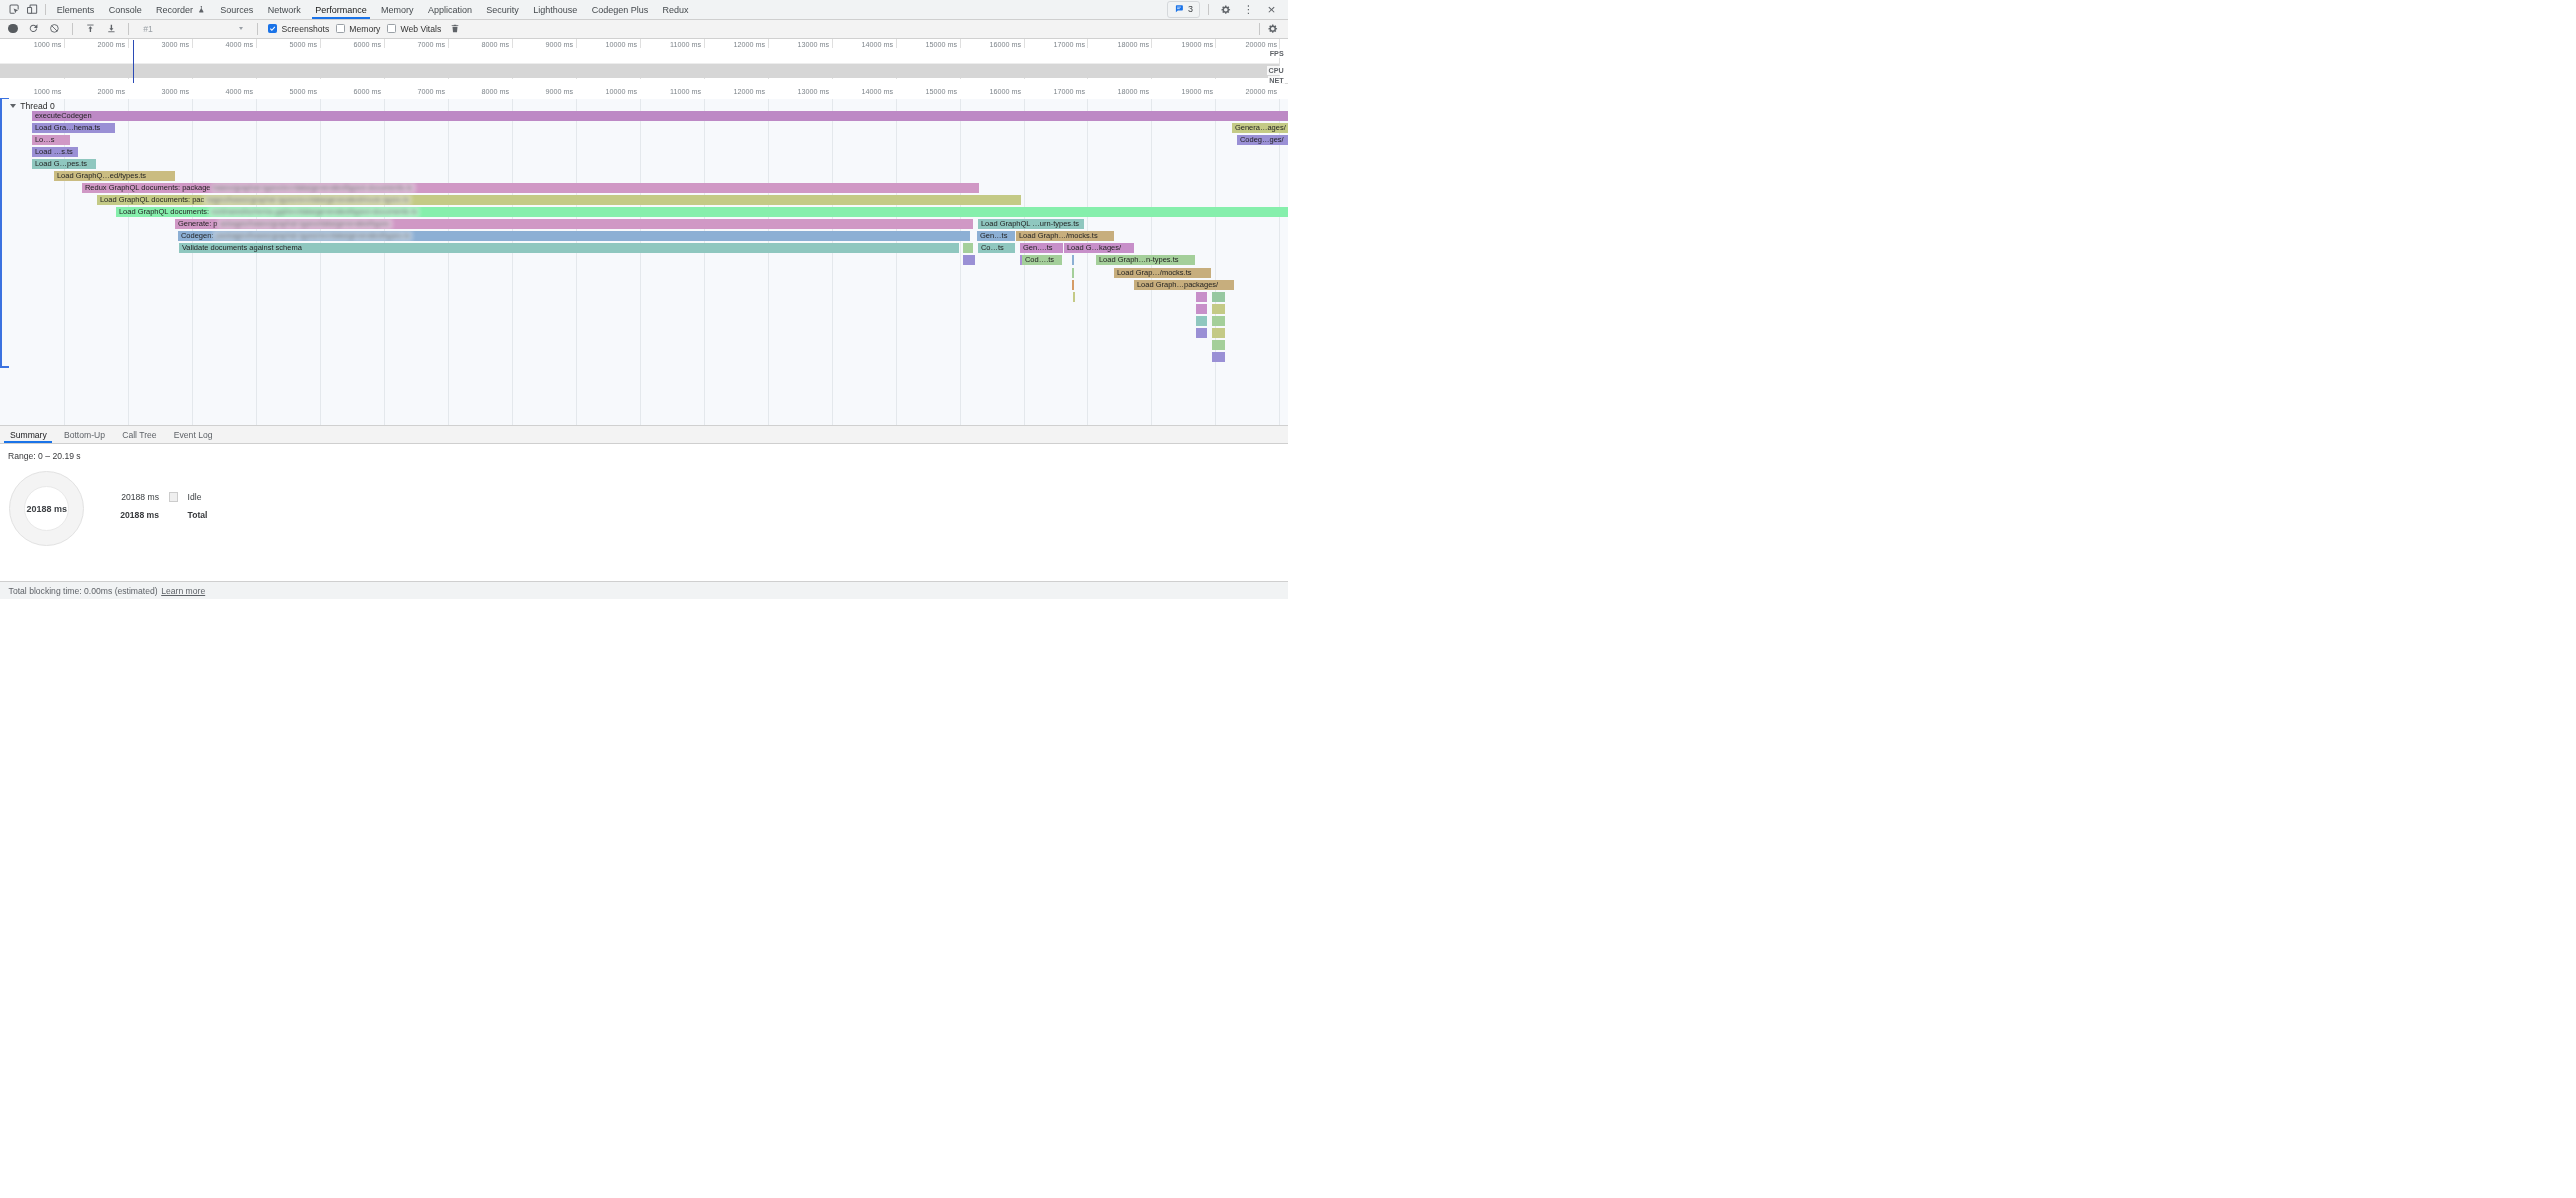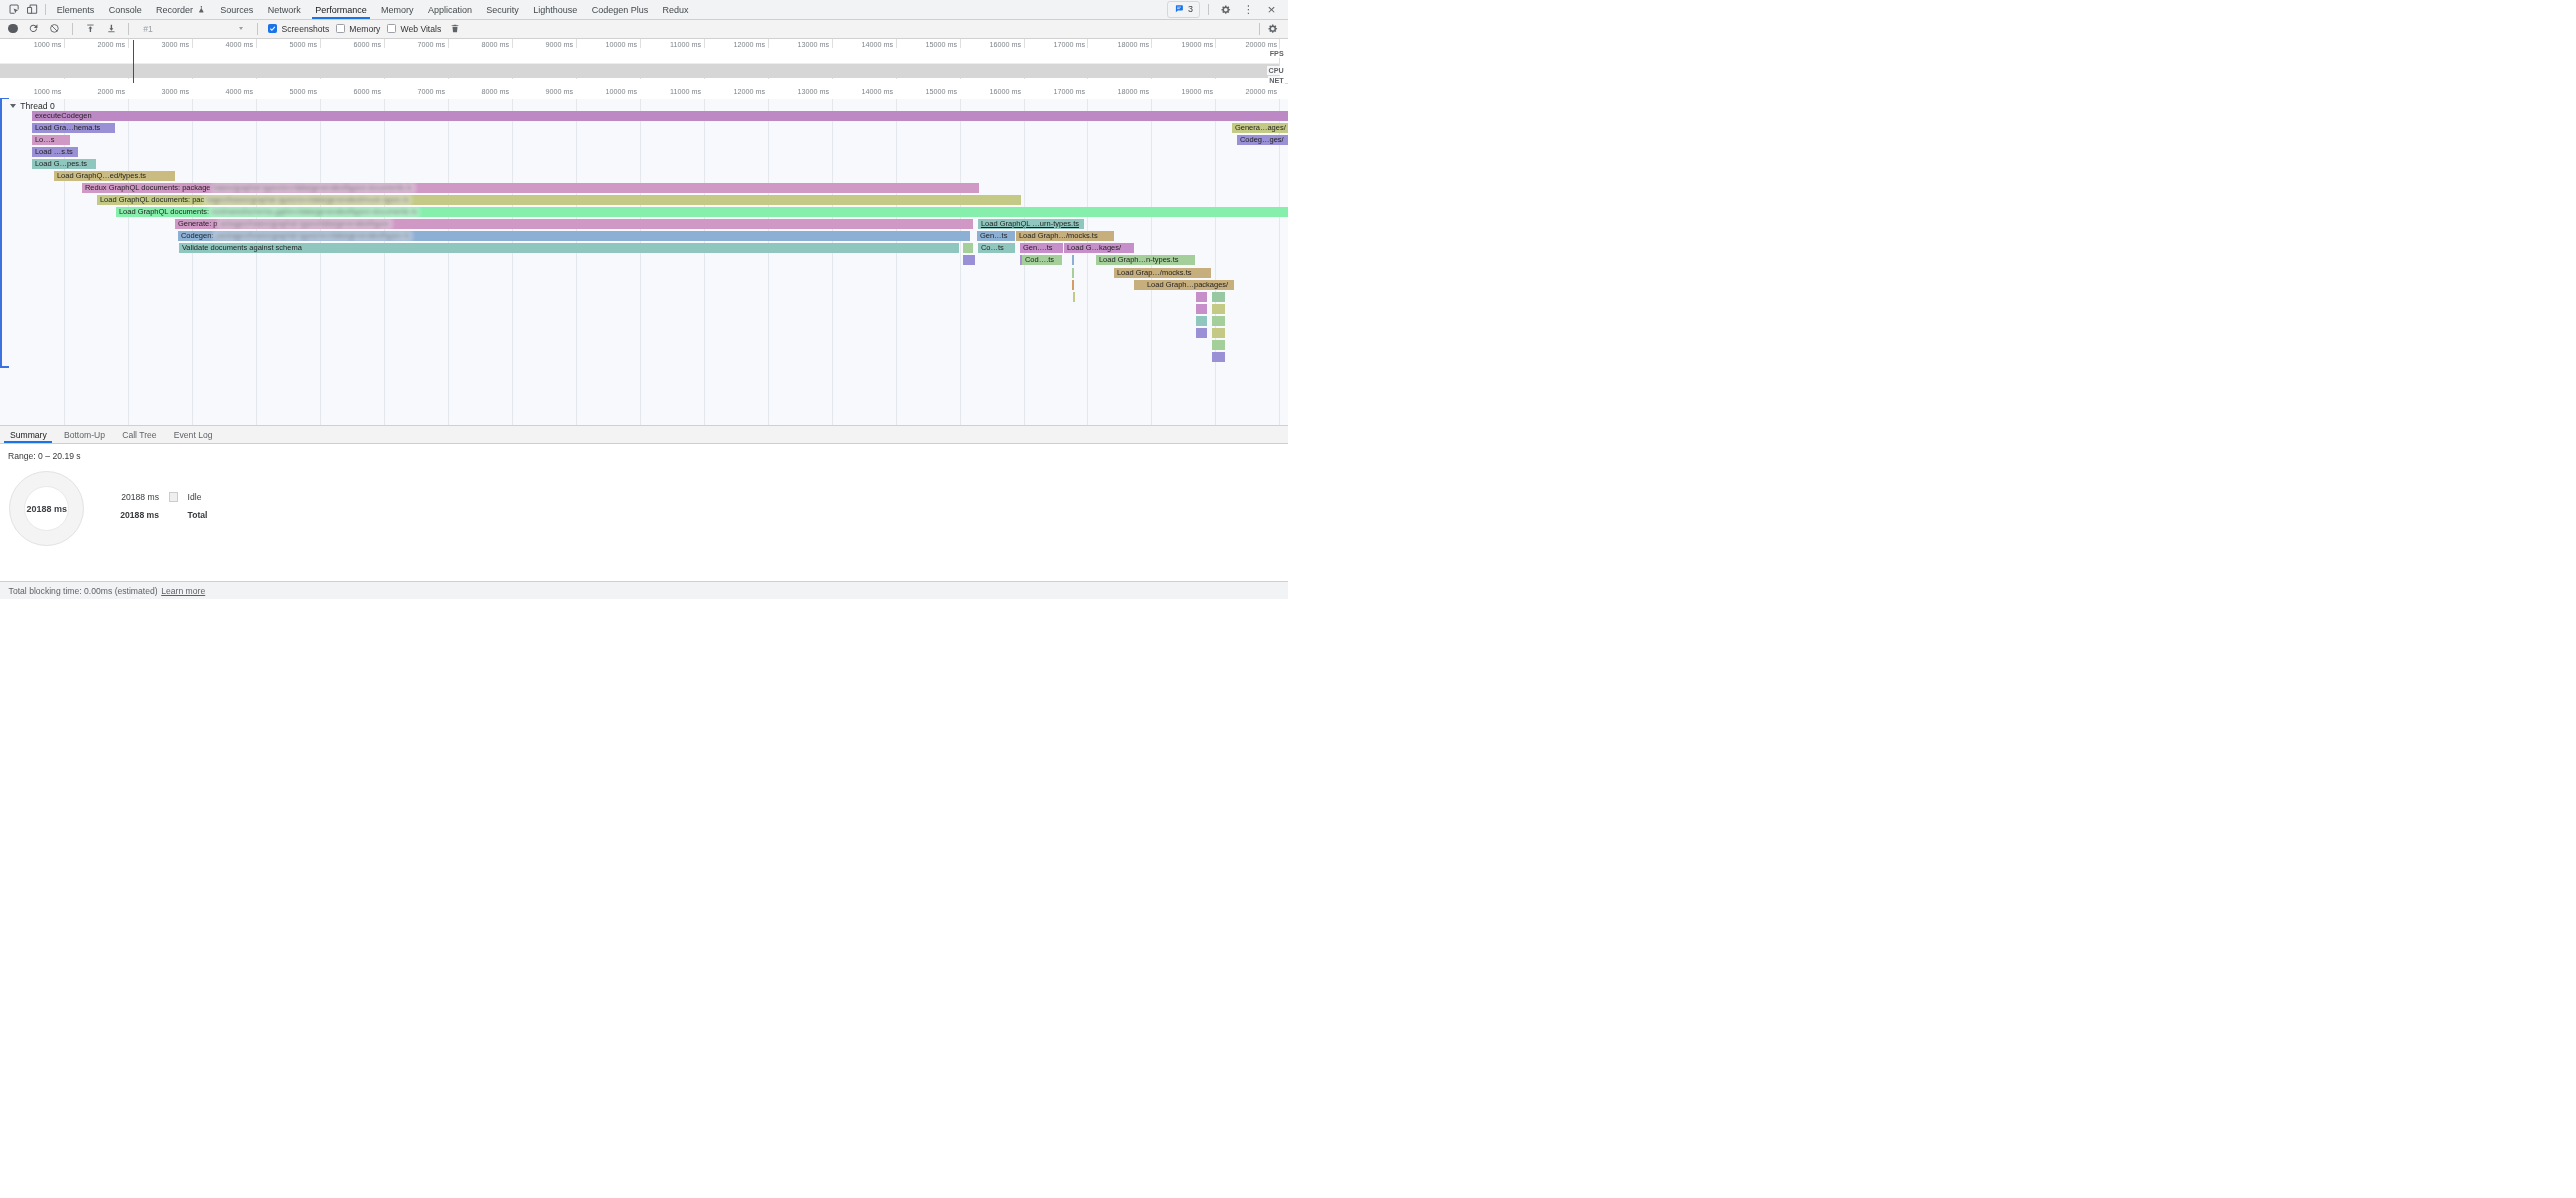--- a/index.html
+++ b/index.html
@@ -393,21 +393,21 @@
           <span class="redacted">kages/bases/graphal-types/src/data/generated/mock-types.ts</span>
         </div>
         <div class="bar" style="left: 84px; width: 1204px; top: 96px; height: 10.8px; background: #86efac;">
           <span class="pfx">Load GraphQL documents: </span>
           <span class="redacted">es/shared/schema-gql/src/data/generated/typed-documents.ts</span>
         </div>
         <div class="bar" style="left: 143px; width: 798px; top: 108px; height: 10.8px; background: rgb(208, 152, 197);">
           <span class="pfx">Generate: p</span>
           <span class="redacted">ackages/bases/graphal-types/data/generated/types</span>
         </div>
-        <div class="bar" style="left: 946px; width: 106px; top: 108px; height: 10.8px; background: rgb(143, 199, 191); text-decoration: underline;">
+        <div class="bar" style="left: 946px; width: 106px; top: 108px; height: 10.8px; background: rgb(143, 199, 191);">
           <span class="lbl">Load GraphQL …urn-types.ts</span>
         </div>
         <div class="bar" style="left: 146px; width: 792px; top: 120px; height: 10.8px; background: rgb(140, 175, 212);">
           <span class="pfx">Codegen: </span>
           <span class="redacted">packages/bases/graphal-types/src/data/generated/types.ts</span>
         </div>
         <div class="bar" style="left: 945px; width: 38px; top: 120px; height: 10.8px; background: rgb(140, 175, 212);">
           <span class="lbl">Gen…ts</span>
         </div>
         <div class="bar" style="left: 984px; width: 98px; top: 120px; height: 10.8px; background: rgb(199, 174, 125);">
@@ -433,21 +433,21 @@
         </div>
         <div class="bar" style="left: 1040px; width: 2.2px; top: 144px; height: 10.8px; background: rgb(140, 175, 212);"></div>
         <div class="bar" style="left: 1064px; width: 99px; top: 144px; height: 10.8px; background: rgb(164, 207, 154);">
           <span class="lbl">Load Graph…n-types.ts</span>
         </div>
         <div class="bar" style="left: 1040px; width: 2.2px; top: 157px; height: 10.8px; background: rgb(164, 207, 154);"></div>
         <div class="bar" style="left: 1082px; width: 97px; top: 157px; height: 10.8px; background: rgb(199, 174, 125);">
           <span class="lbl">Load Grap…/mocks.ts</span>
         </div>
         <div class="bar" style="left: 1040px; width: 2.2px; top: 169px; height: 10.8px; background: rgb(213, 156, 102);"></div>
-        <div class="bar" style="left: 1102px; width: 100px; top: 169px; height: 10.8px; background: rgb(199, 174, 125); padding-left: 10px;">
+        <div class="bar" style="left: 1102px; width: 100px; top: 169px; height: 10.8px; background: rgb(199, 174, 125);">
           <span class="lbl">Load Graph…packages/</span>
         </div>
         <div class="bar" style="left: 1041px; width: 1.6px; top: 181px; height: 10.8px; background: rgb(196, 202, 134);"></div>
         <div class="bar" style="left: 1164px; width: 11px; top: 181px; height: 10.8px; background: rgb(199, 143, 201);"></div>
         <div class="bar" style="left: 1180px; width: 13.4px; top: 181px; height: 10.8px; background: rgb(151, 200, 161);"></div>
         <div class="bar" style="left: 1164px; width: 11px; top: 193px; height: 10.8px; background: rgb(199, 143, 201);"></div>
         <div class="bar" style="left: 1180px; width: 13.4px; top: 193px; height: 10.8px; background: rgb(196, 202, 134);"></div>
         <div class="bar" style="left: 1164px; width: 11px; top: 205px; height: 10.8px; background: rgb(143, 199, 191);"></div>
         <div class="bar" style="left: 1180px; width: 13.4px; top: 205px; height: 10.8px; background: rgb(164, 207, 154);"></div>
         <div class="bar" style="left: 1164px; width: 11px; top: 217px; height: 10.8px; background: rgb(154, 144, 213);"></div>

